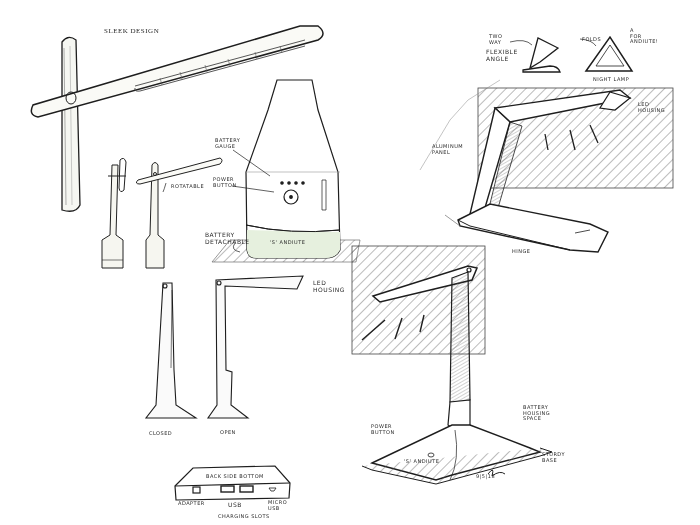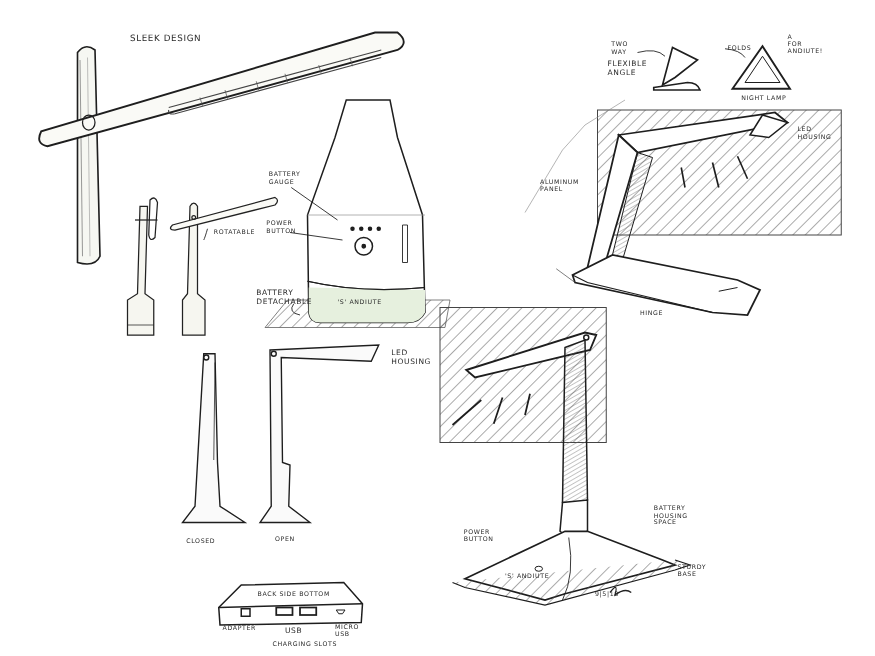--- a/index.html
+++ b/index.html
@@ -124,21 +124,21 @@
     <line x1="175" y1="486" x2="290" y2="483"></line>
     <rect x="193" y="487" width="7" height="6"></rect>
     <rect x="221" y="486" width="13" height="6" stroke-width="1.4"></rect>
     <rect x="240" y="486" width="13" height="6" stroke-width="1.4"></rect>
     <path d="M269 488 L276 488 L274 491 L271 491 Z" stroke-width="0.8"></path>
   </g>
 
   <path d="M488 474 Q495 465 492 476 Q500 470 505 474" stroke="#222" fill="none" stroke-width="1"></path>
 </svg>
 
-<div class="lbl s7" style="left:104px;top:28px;">Sleek Design</div>
+<div class="lbl s7" style="left:104px;top:28px;font-family:Liberation Serif, serif;">Sleek Design</div>
 <div class="lbl s5" style="left:171px;top:184px;">Rotatable</div>
 <div class="lbl s5" style="left:215px;top:138px;">Battery
 Gauge</div>
 <div class="lbl s5" style="left:213px;top:177px;">Power
 Button</div>
 <div class="lbl s5" style="left:270px;top:240px;">'S' Andiute</div>
 <div class="lbl s6" style="left:205px;top:232px;">Battery
 Detachable</div>
 
 <div class="lbl s5" style="left:489px;top:34px;">Two

